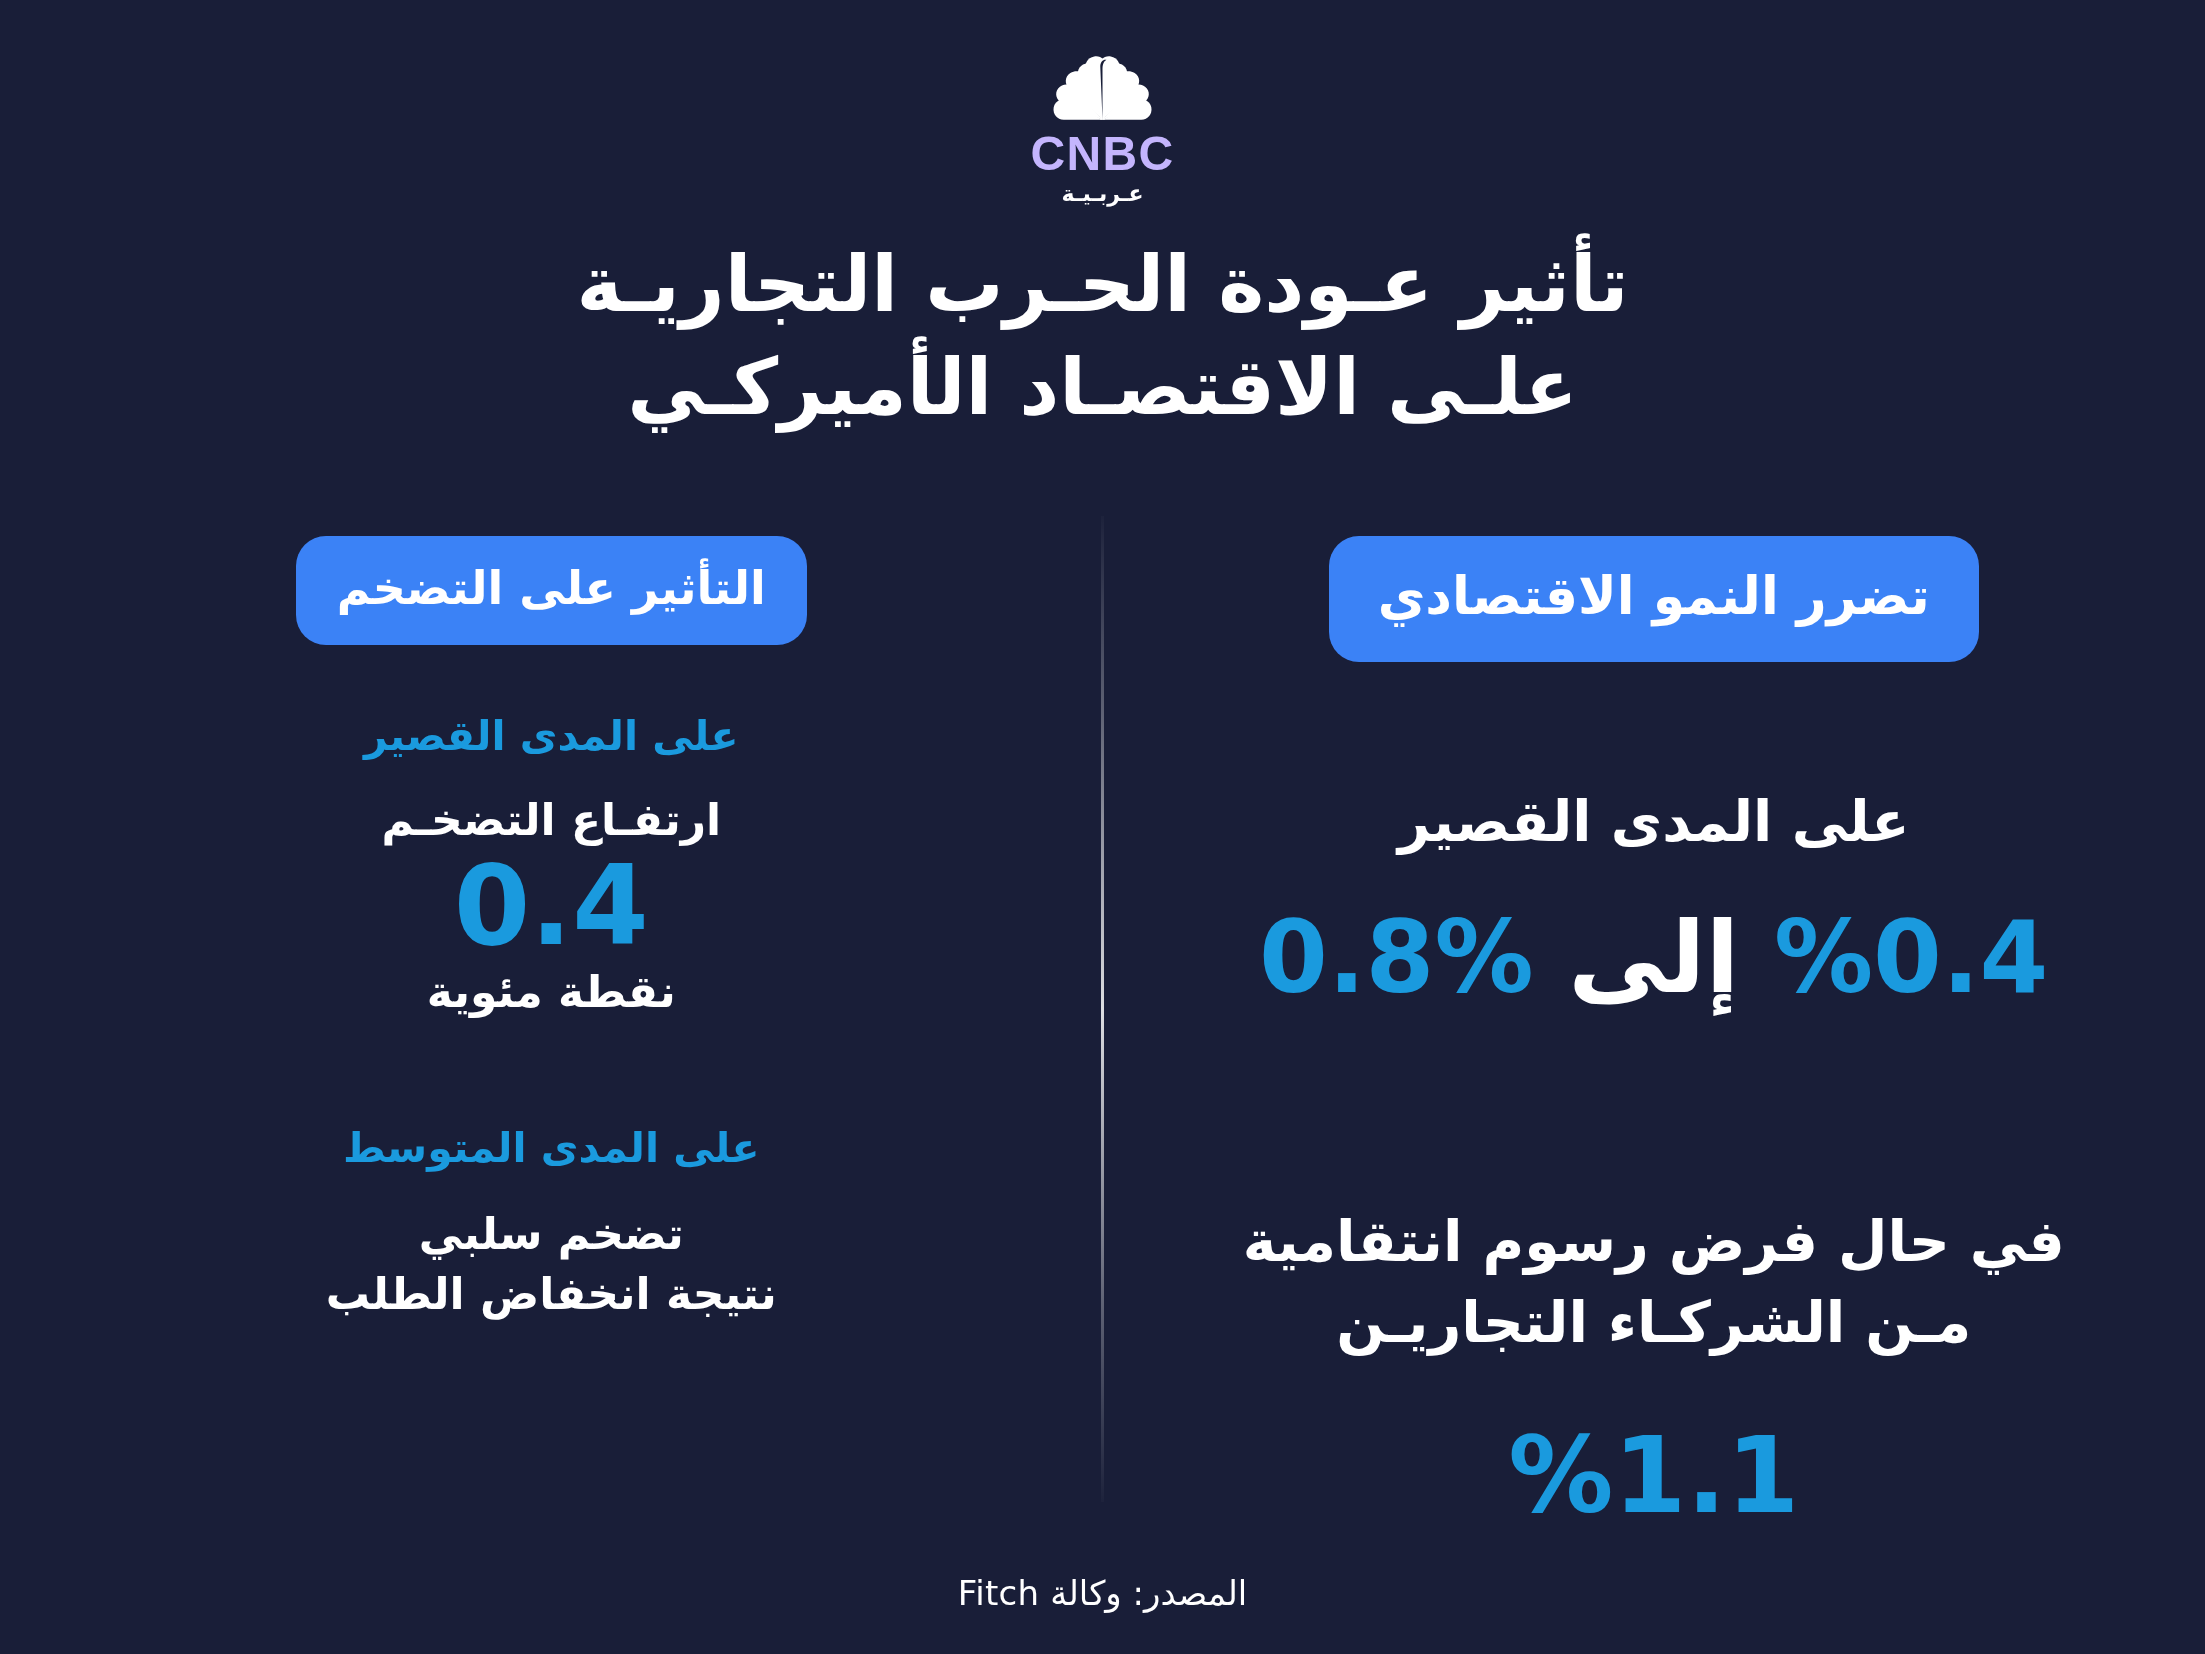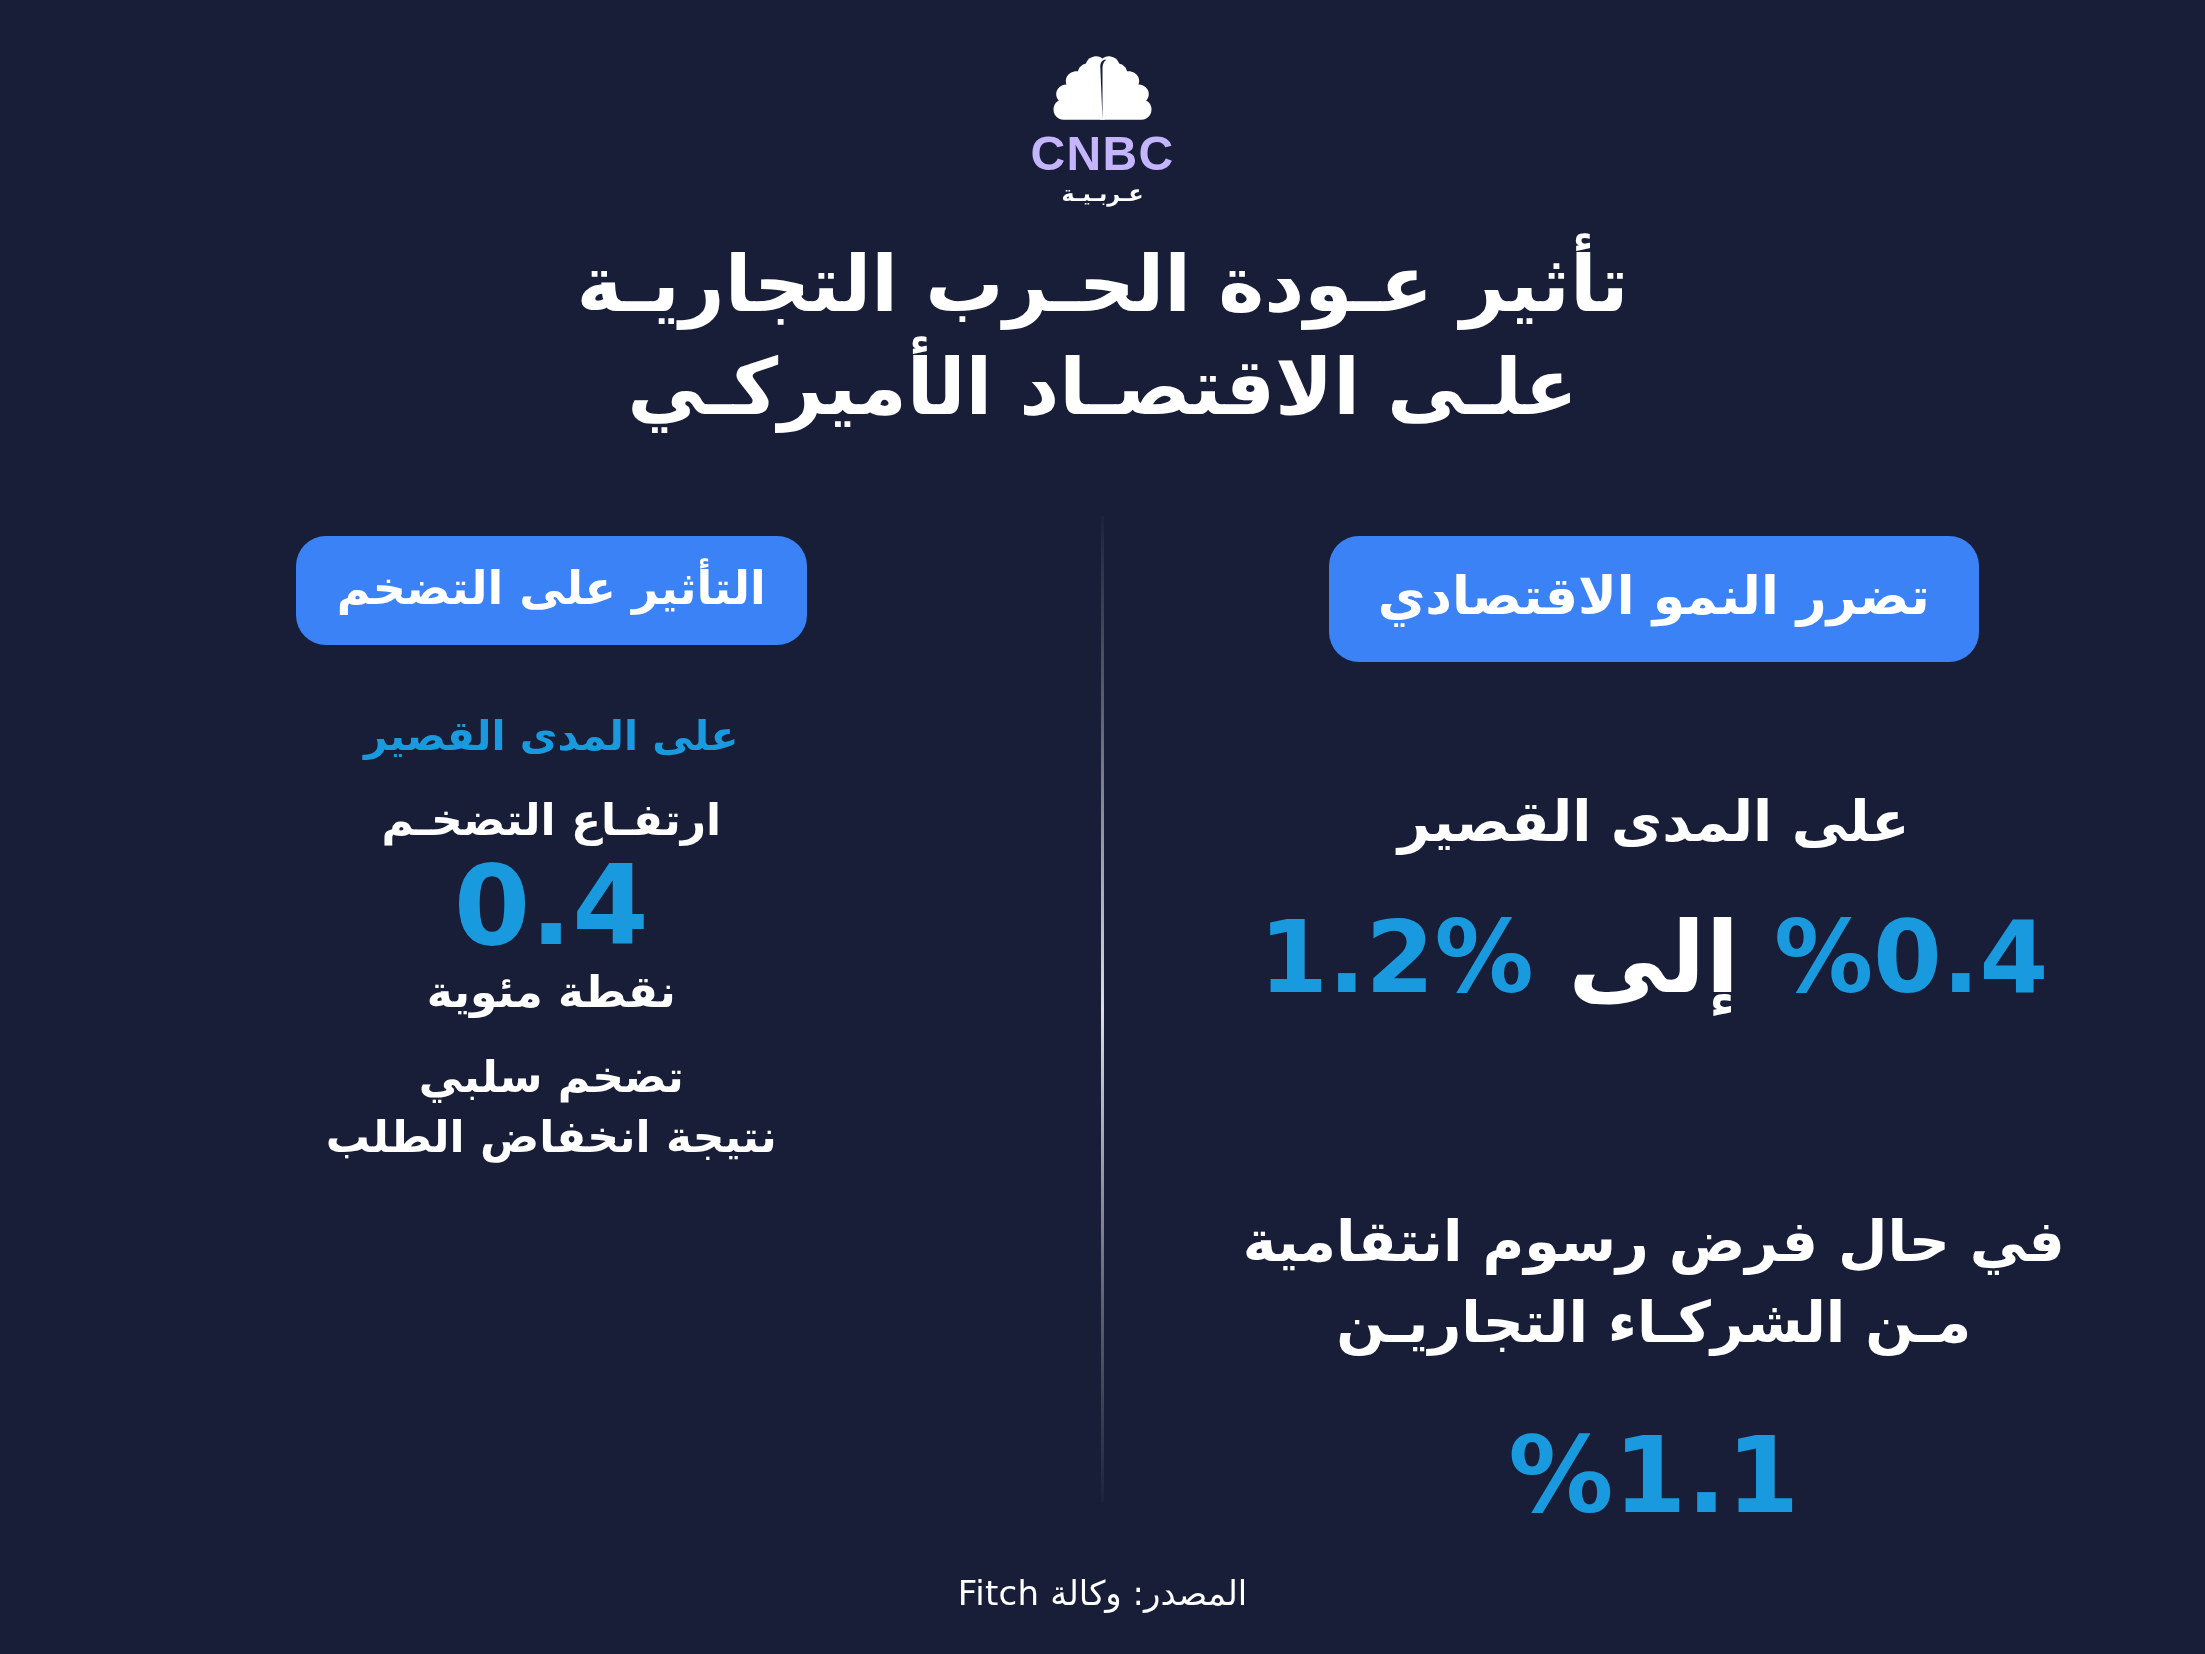--- a/index.html
+++ b/index.html
@@ -198,35 +198,36 @@
   <div class="divider"></div>
 
   <div class="columns">
 
     <div class="col col-right">
       <div class="badge badge-right">تضرر النمو الاقتصادي</div>
       <div class="sub-white r-short-label">على المدى القصير</div>
       <div class="big-blue r-range">
         <span>%0.4</span>
         <span class="conn">إلى</span>
-        <span>%1.2</span>
+        <span>%0.8</span>
       </div>
       <div class="sub-white r-note">
         <span style="display:block">في حال فرض رسوم انتقامية</span>
         <span style="display:block">مـن الشركـاء التجاريـن</span>
       </div>
       <div class="big-blue r-big">%1.1</div>
     </div>
 
     <div class="col col-left">
       <div class="badge badge-left">التأثير على التضخم</div>
       <div class="sub-blue l-short-label">على المدى القصير</div>
       <div class="l-rise">ارتفـاع التضخـم</div>
       <div class="big-blue l-num">0.4</div>
       <div class="l-unit">نقطة مئوية</div>
+      <div class="sub-blue l-mid-label">على المدى المتوسط</div>
       <div class="l-neg">
         <span style="display:block">تضخم سلبي</span>
         <span style="display:block">نتيجة انخفاض الطلب</span>
       </div>
     </div>
 
   </div>
 
   <div class="source">المصدر: وكالة Fitch</div>
 

